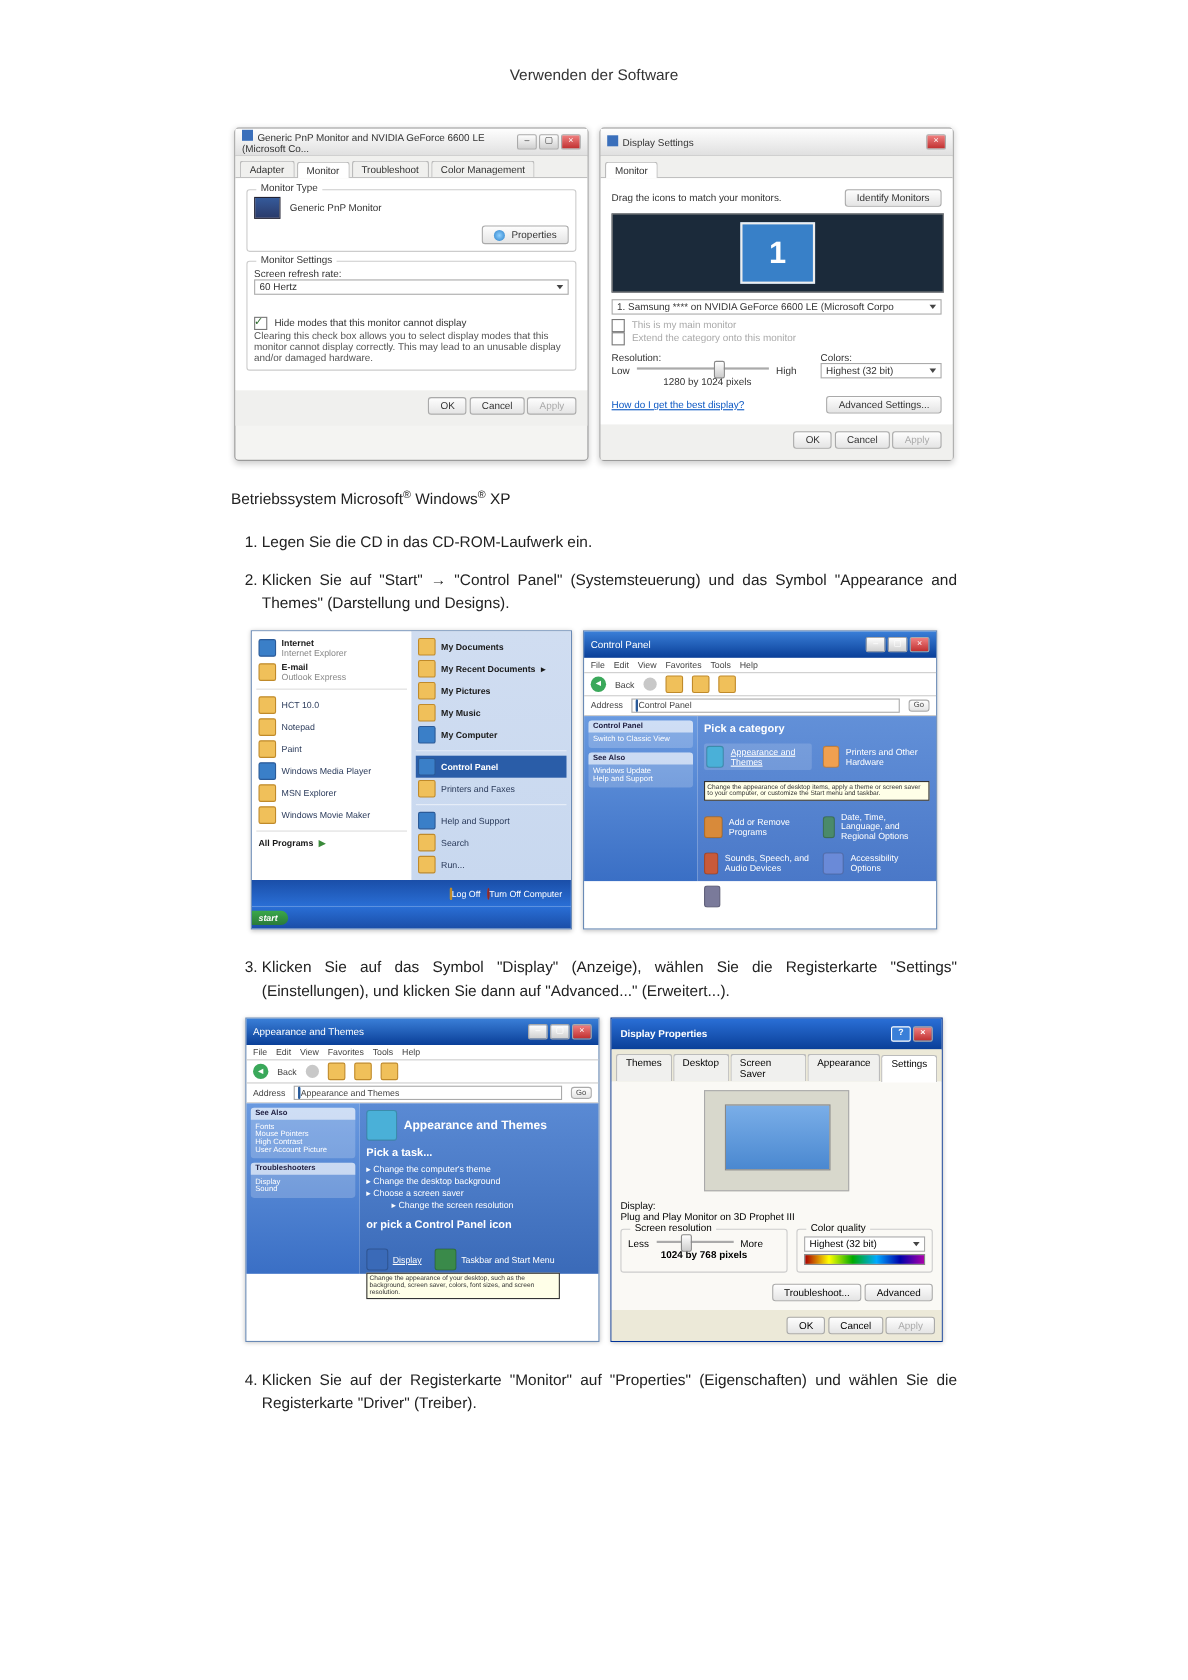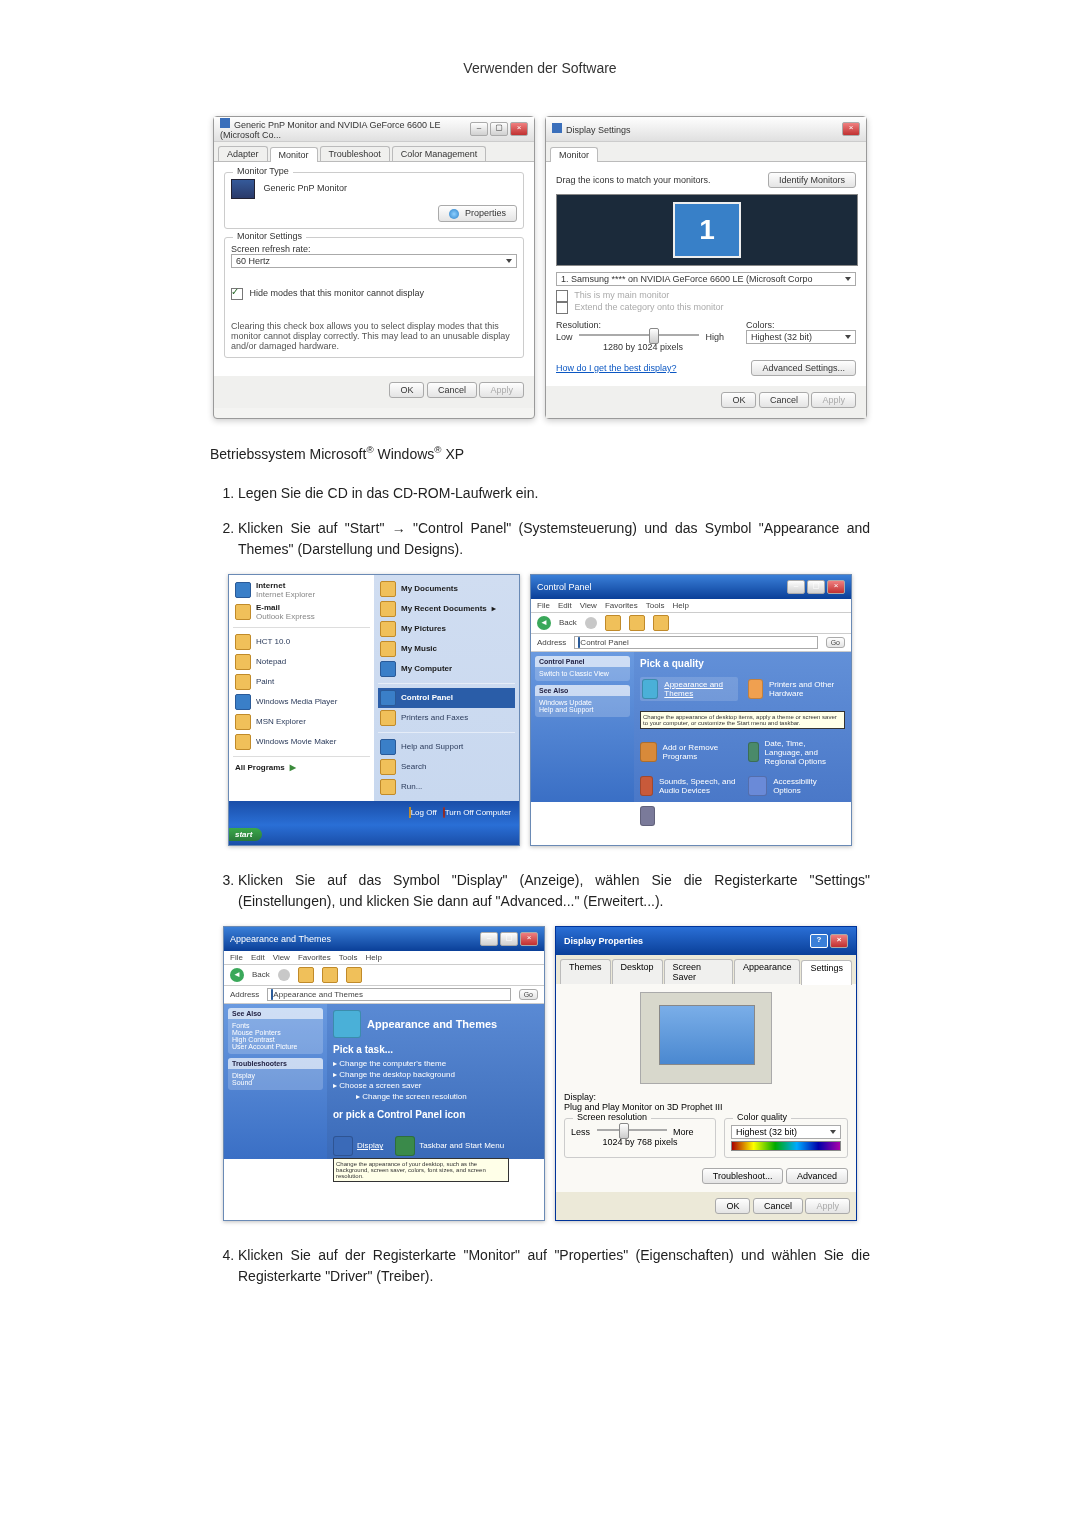--- a/index.html
+++ b/index.html
@@ -471,21 +471,21 @@
           <div class="grpbox-label">Monitor Settings</div>
           <div>Screen refresh rate:</div>
           <div class="select">
             <span>60 Hertz</span>
             <span class="chev"></span>
           </div>
           <div style="margin-top:20px;">
             <span class="checkbox checked"></span>
             <span>Hide modes that this monitor cannot display</span>
           </div>
-          <div style="margin-top:21px;color:#555;">Clearing this check box allows you to select display modes that this monitor cannot display correctly. This may lead to an unusable display and/or damaged hardware.</div>
+          <div style="margin-top:0;color:#555;">Clearing this check box allows you to select display modes that this monitor cannot display correctly. This may lead to an unusable display and/or damaged hardware.</div>
         </div>
       </div>
       <div class="btn-row">
         <span class="btn">OK</span>
         <span class="btn">Cancel</span>
         <span class="btn disabled">Apply</span>
       </div>
     </div>
 
     <div class="win-vista-dialog">
@@ -693,21 +693,21 @@
             <div style="color:#224;font-weight:bold;background:rgba(255,255,255,0.6);margin:-4px -4px 3px -4px;padding:2px 4px;border-radius:3px 3px 0 0;">Control Panel</div>
             <div>Switch to Classic View</div>
           </div>
           <div class="xp-cp-sidegroup">
             <div style="color:#224;font-weight:bold;background:rgba(255,255,255,0.6);margin:-4px -4px 3px -4px;padding:2px 4px;border-radius:3px 3px 0 0;">See Also</div>
             <div>Windows Update</div>
             <div>Help and Support</div>
           </div>
         </div>
         <div class="xp-cp-main">
-          <div class="xp-cp-cat">Pick a quality</div>
+          <div class="xp-cp-cat">Pick a category</div>
           <div style="display:grid;grid-template-columns:1fr 1fr;gap:4px 10px;">
             <div class="xp-cp-caticon" style="background:rgba(255,255,255,0.15);padding:2px;border-radius:2px;">
               <span class="xp-caticon" style="background:#4ab0d8;"></span>
               <span style="text-decoration:underline">Appearance and Themes</span>
             </div>
             <div class="xp-cp-caticon">
                 <span class="xp-caticon"></span>
                 <span>Printers and Other Hardware</span>
               </div>
             <div class="xp-cp-caticon" style="grid-column:1/3;font-size:6px;background:#ffffe8;color:#333;padding:2px;border:1px solid #333;">Change the appearance of desktop items, apply a theme or screen saver to your computer, or customize the Start menu and taskbar.</div>
@@ -836,21 +836,21 @@
         <div>Display:</div>
         <div style="margin-bottom:6px;">Plug and Play Monitor on 3D Prophet III</div>
         <div style="display:flex;gap:8px;">
           <div class="xp-dp-grp" style="flex:1;">
             <span class="lbl">Screen resolution</span>
             <div>
               <span>Less</span>
               <span class="slider-track" style="width:70px;"><span class="slider-thumb" style="left:22px;"></span></span>
               <span>More</span>
             </div>
-            <div style="text-align:center;">1024 by 768 pixels</div>
+            <div style="text-align:center;font-weight:bold;">1024 by 768 pixels</div>
           </div>
           <div class="xp-dp-grp" style="width:110px;">
             <span class="lbl">Color quality</span>
             <div class="select">
               <span>Highest (32 bit)</span>
               <span class="chev"></span>
             </div>
             <div class="color-bar"></div>
           </div>
         </div>

